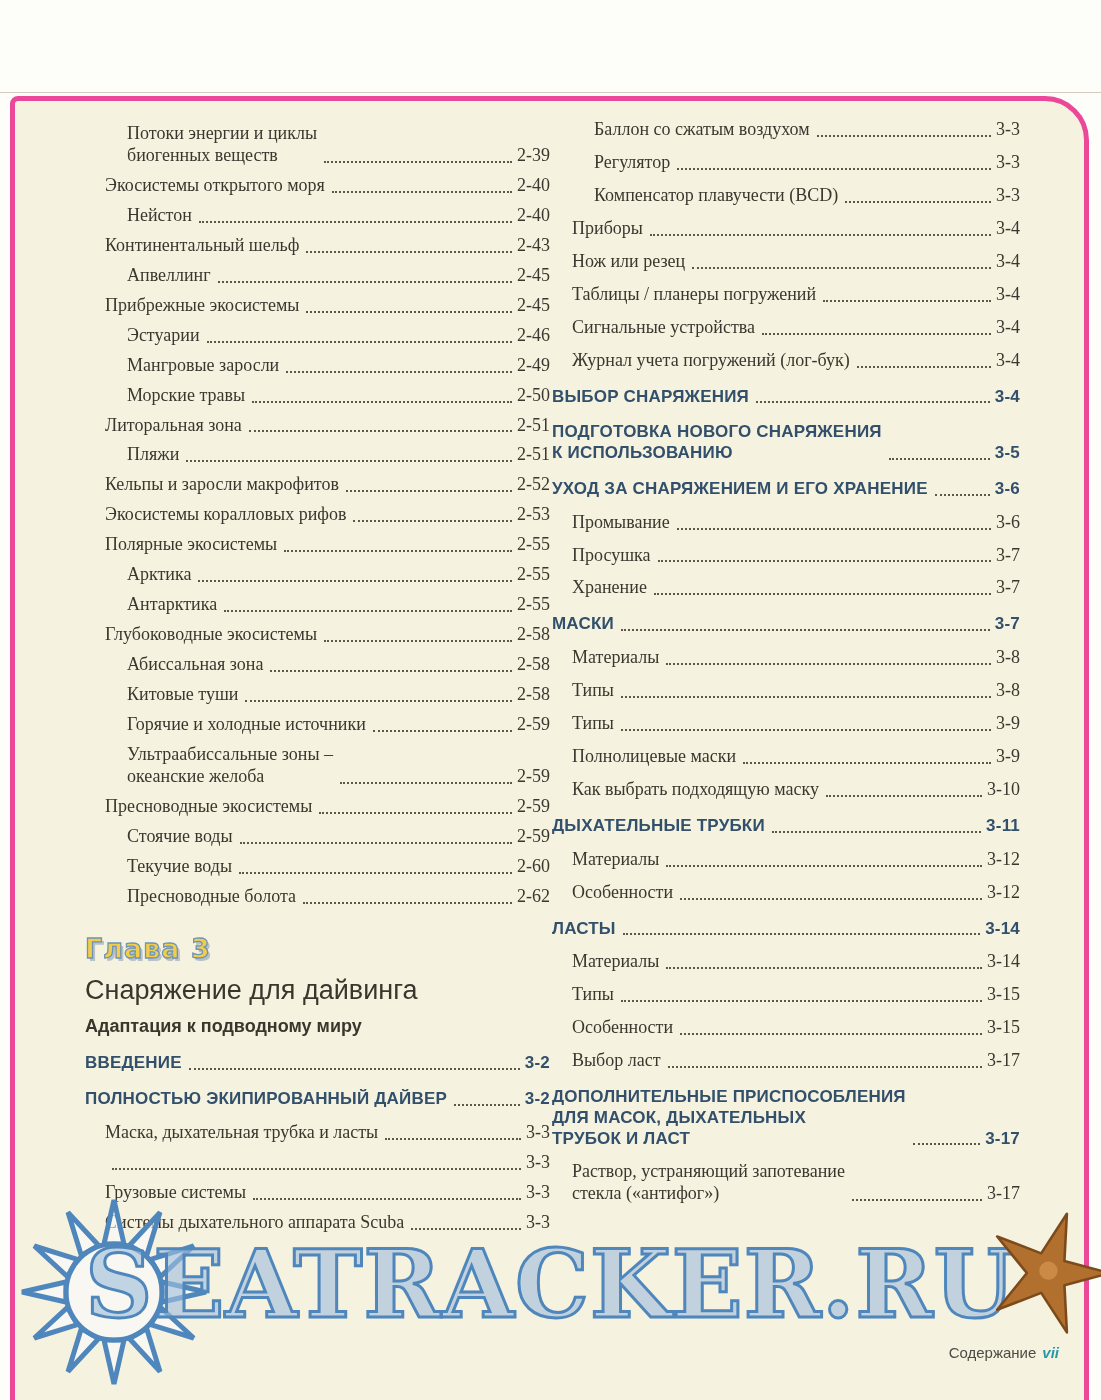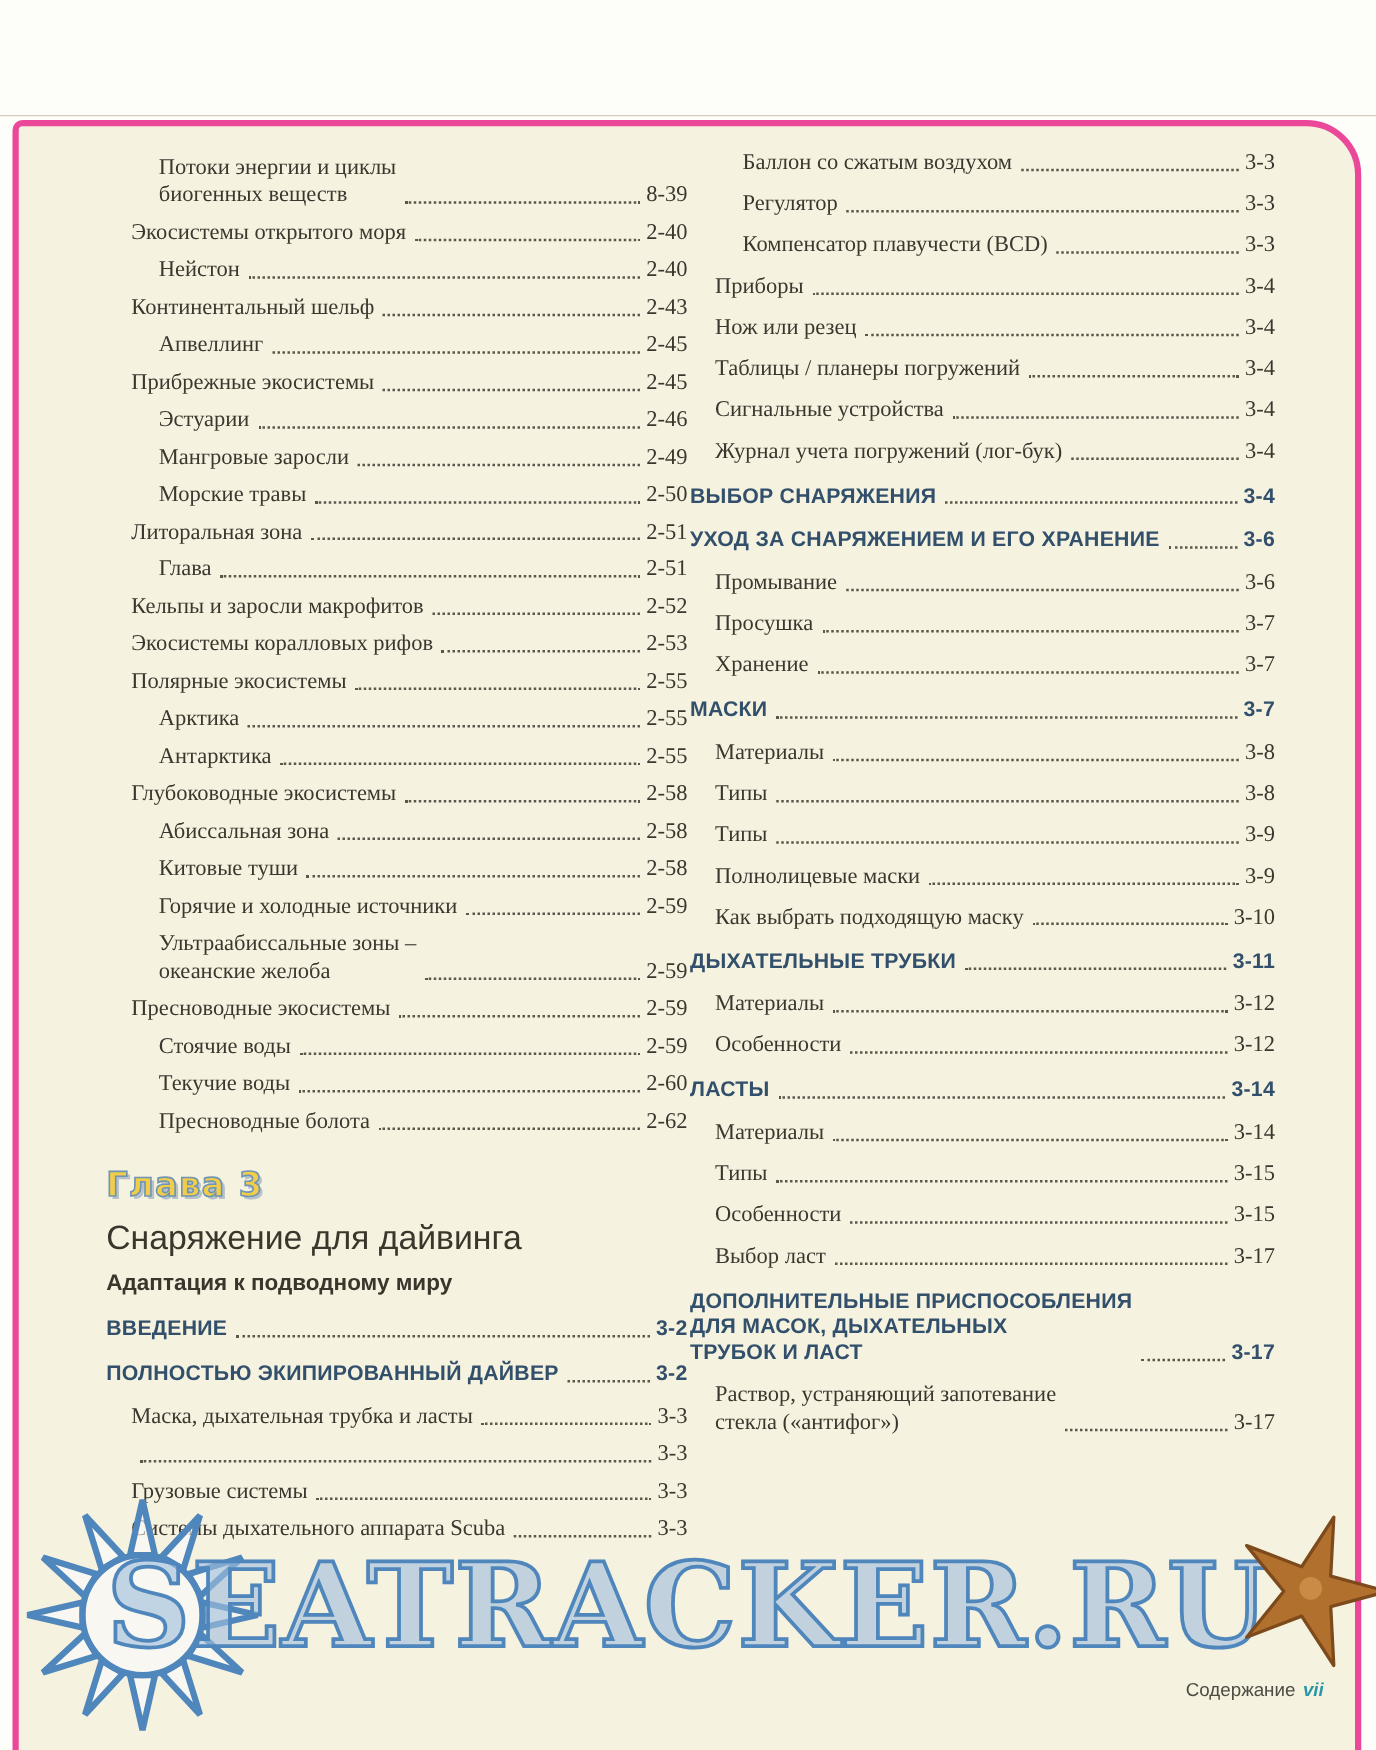--- a/index.html
+++ b/index.html
@@ -111,21 +111,21 @@
   <div class="top-rule"></div>
 
   <div class="page-card">
 
     <div class="toc-col col-left">
       <div>
           <div class="toc-row level-2">
             <span class="toc-label">Потоки энергии и циклы
 биогенных веществ</span>
             <span class="toc-leader"></span>
-            <span class="toc-page">8-39</span>
+            <span class="toc-page">2-39</span>
           </div>
           <div class="toc-row level-1">
             <span class="toc-label">Экосистемы открытого моря</span>
             <span class="toc-leader"></span>
             <span class="toc-page">2-40</span>
           </div>
           <div class="toc-row level-2">
             <span class="toc-label">Нейстон</span>
             <span class="toc-leader"></span>
             <span class="toc-page">2-40</span>
@@ -159,21 +159,21 @@
             <span class="toc-label">Морские травы</span>
             <span class="toc-leader"></span>
             <span class="toc-page">2-50</span>
           </div>
           <div class="toc-row level-1">
             <span class="toc-label">Литоральная зона</span>
             <span class="toc-leader"></span>
             <span class="toc-page">2-51</span>
           </div>
           <div class="toc-row level-2">
-            <span class="toc-label">Глава</span>
+            <span class="toc-label">Пляжи</span>
             <span class="toc-leader"></span>
             <span class="toc-page">2-51</span>
           </div>
           <div class="toc-row level-1">
             <span class="toc-label">Кельпы и заросли макрофитов</span>
             <span class="toc-leader"></span>
             <span class="toc-page">2-52</span>
           </div>
           <div class="toc-row level-1">
             <span class="toc-label">Экосистемы коралловых рифов</span>
@@ -321,20 +321,26 @@
           </div>
           <div class="toc-row level-1">
             <span class="toc-label">Журнал учета погружений (лог-бук)</span>
             <span class="toc-leader"></span>
             <span class="toc-page">3-4</span>
           </div>
           <div class="toc-row level-0">
             <span class="toc-label">ВЫБОР СНАРЯЖЕНИЯ</span>
             <span class="toc-leader"></span>
             <span class="toc-page">3-4</span>
+          </div>
+          <div class="toc-row level-0">
+            <span class="toc-label">ПОДГОТОВКА НОВОГО СНАРЯЖЕНИЯ
+К ИСПОЛЬЗОВАНИЮ</span>
+            <span class="toc-leader"></span>
+            <span class="toc-page">3-5</span>
           </div>
           <div class="toc-row level-0">
             <span class="toc-label">УХОД ЗА СНАРЯЖЕНИЕМ И ЕГО ХРАНЕНИЕ</span>
             <span class="toc-leader"></span>
             <span class="toc-page">3-6</span>
           </div>
           <div class="toc-row level-1">
             <span class="toc-label">Промывание</span>
             <span class="toc-leader"></span>
             <span class="toc-page">3-6</span>

